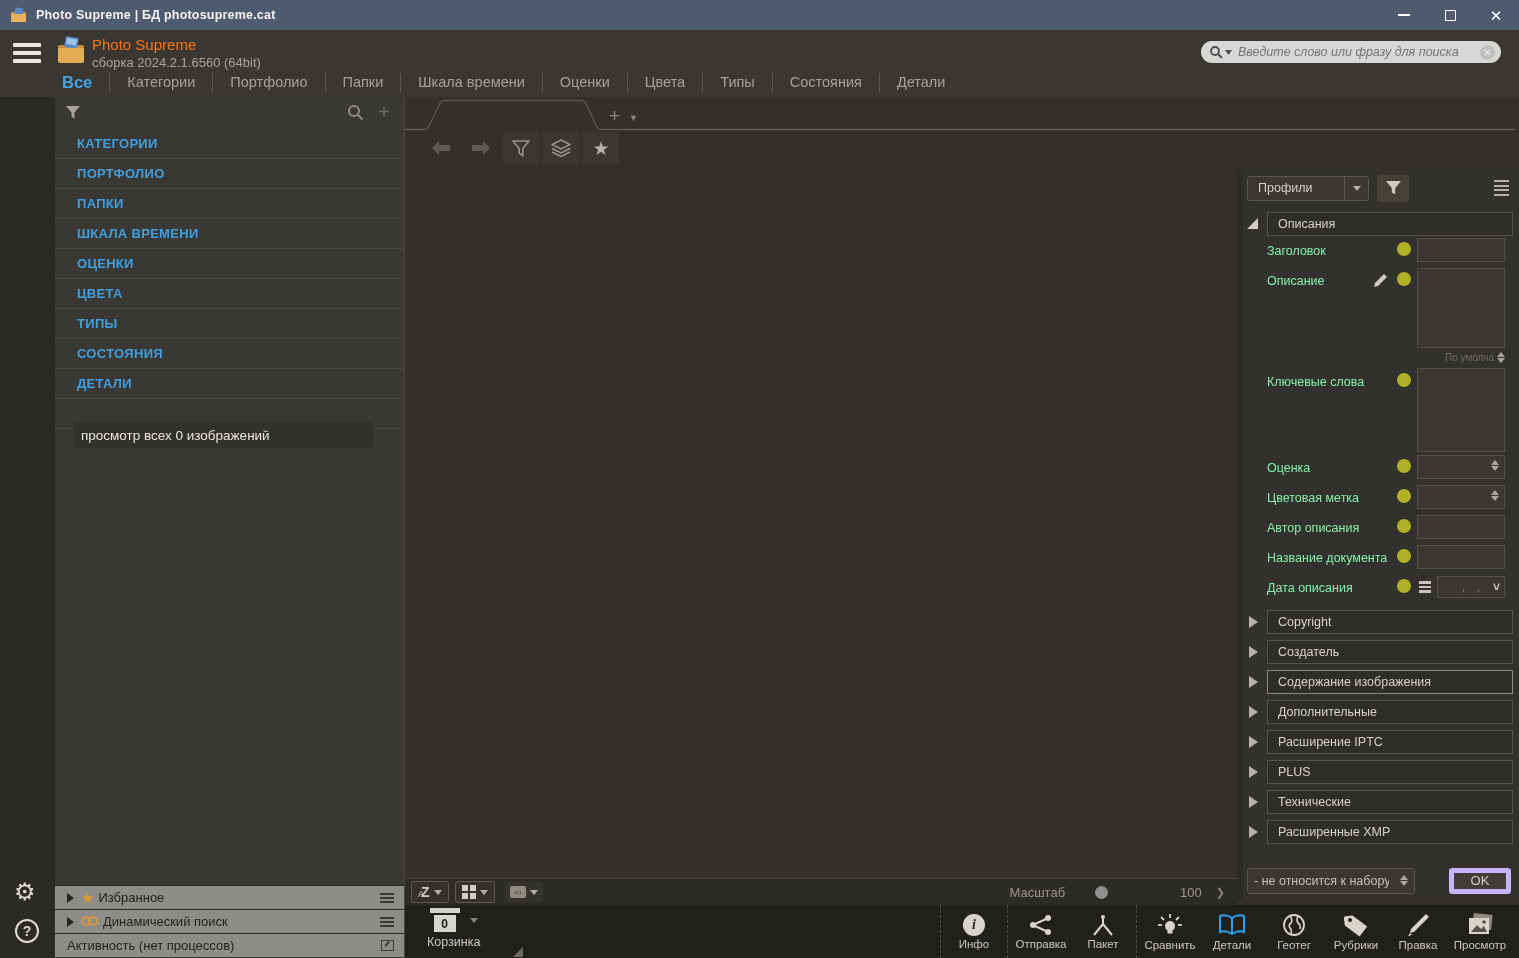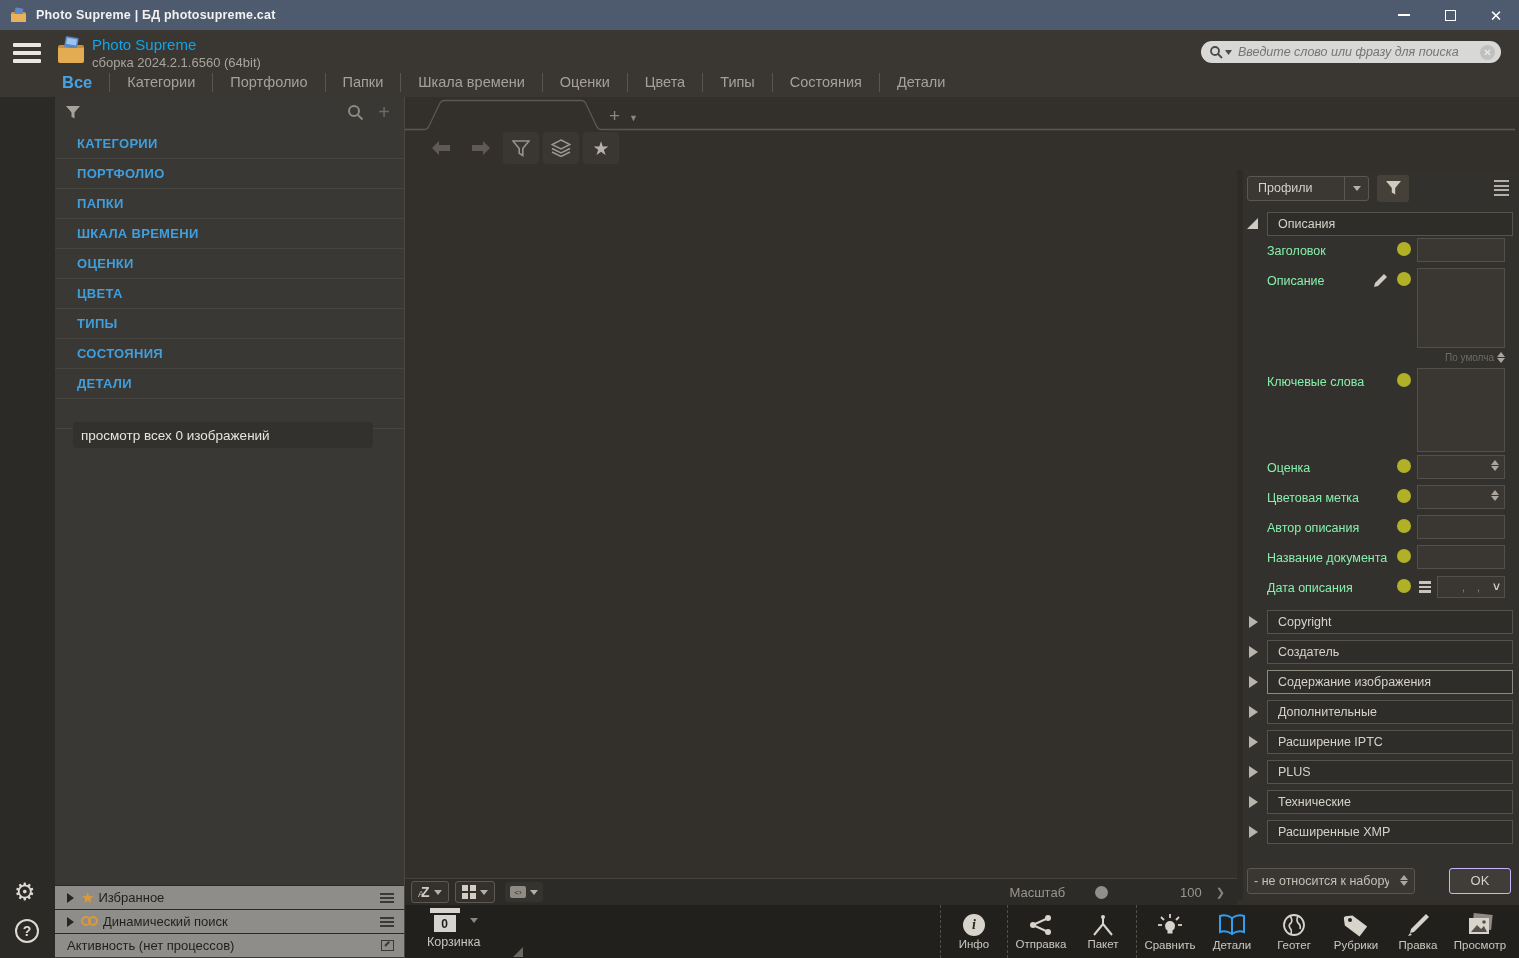--- a/index.html
+++ b/index.html
@@ -18,21 +18,21 @@
   .glyph-min { width:12px; height:2px; background:#fff; }
   .glyph-max { width:11px; height:11px; border:1.5px solid #fff; }
   .glyph-close { font-size:15px; line-height:1; }
 
   
   .header { position:absolute; left:0; top:30px; width:100%; height:67px; background:#3a3733; }
   .hamburger { position:absolute; left:13px; top:13px; width:28px; cursor:pointer; }
   .hamburger i { display:block; height:4px; background:#e9e7e3; margin-bottom:4px; border-radius:1px; }
   .logo { position:absolute; left:56px; top:5px; width:30px; height:28px; }
   .brand { position:absolute; left:92px; top:6px; }
-  .brand .name { font-size:15px; color:#0ea5e9; }
+  .brand .name { font-size:15px; color:#f97316; }
   .brand .build { font-size:13px; color:#a8a49c; margin-top:2px; }
   .searchbox { position:absolute; right:18px; top:11px; width:300px; height:22px; background:#d8d8d6;
                border-radius:11px; display:flex; align-items:center; padding:0 6px 0 8px; }
   .searchbox .mag { display:flex; align-items:center; color:#4a4a4a; }
   .searchbox input { flex:1; border:0; outline:0; background:transparent; font-style:italic;
                      font-size:12.5px; color:#6e6e6c; margin-left:6px; font-family:"Liberation Sans",sans-serif; }
   .search-clear { width:15px; height:15px; border-radius:50%; background:#c0c0be; color:#f4f4f2;
                   font-size:10px; display:flex; align-items:center; justify-content:center; }
 
   
@@ -167,21 +167,21 @@
   .date-menu i { width:12px; height:2.5px; background:#c8c4bc; display:block; }
   .date-box { position:absolute; left:200px; width:68px; height:22px; background:#3a3733;
               border:1px solid #53504a; color:#8a867e; font-size:11px; display:flex; align-items:center;
               justify-content:center; gap:12px; }
   .date-chev { color:#d0ccc4; font-weight:700; font-size:12px; position:absolute; right:4px; }
 
   .rp-bottom { position:absolute; left:10px; bottom:6px; right:8px; height:27px; display:flex; align-items:center; }
   .set-combo { width:168px; height:26px; background:#3a3733; border:1px solid #5a5650; border-radius:3px;
                color:#c4c0b8; font-size:12.5px; display:flex; align-items:center; padding:0 6px;gap:11px; }
   .set-combo .txt { flex:1; white-space:nowrap; overflow:hidden; }
-  .ok-btn { margin-left:auto; width:62px; height:26px; background:#403d38; border:1px solid #c4b5fd;
+  .ok-btn { margin-left:auto; width:62px; height:26px; background:#403d38; border:5px solid #c4b5fd;
             border-radius:3px; color:#d4d0c8; font-size:13px; display:flex; align-items:center;
             justify-content:center; }
 
   svg { display:block; }
 </style>
 </head>
 <body>
 
 <div class="window">
 

